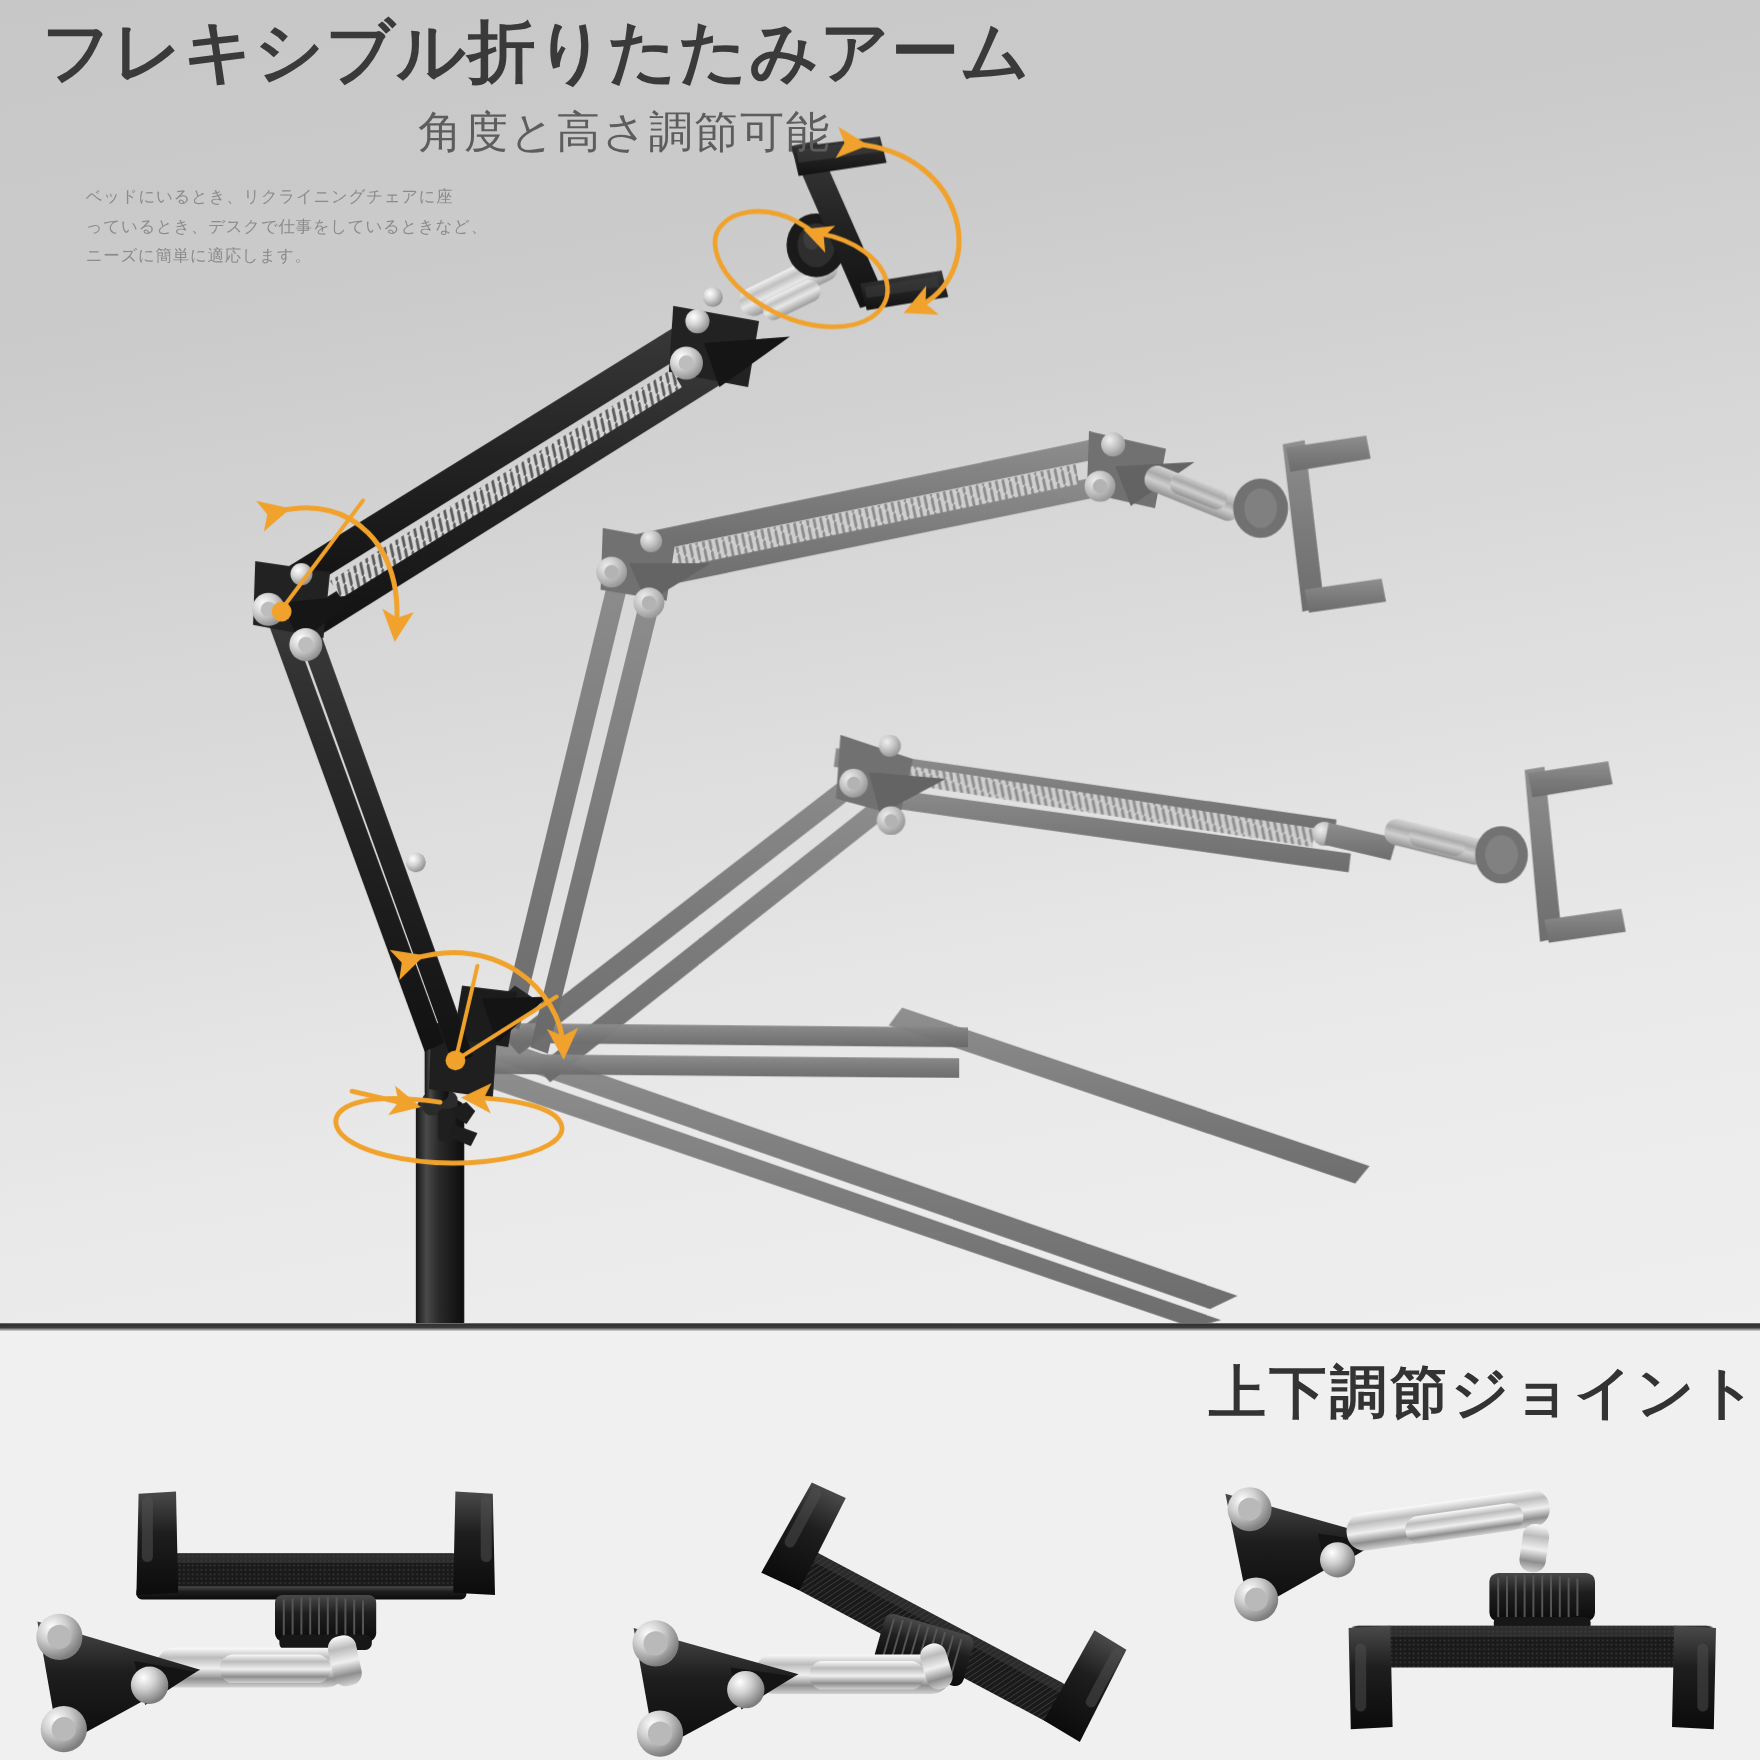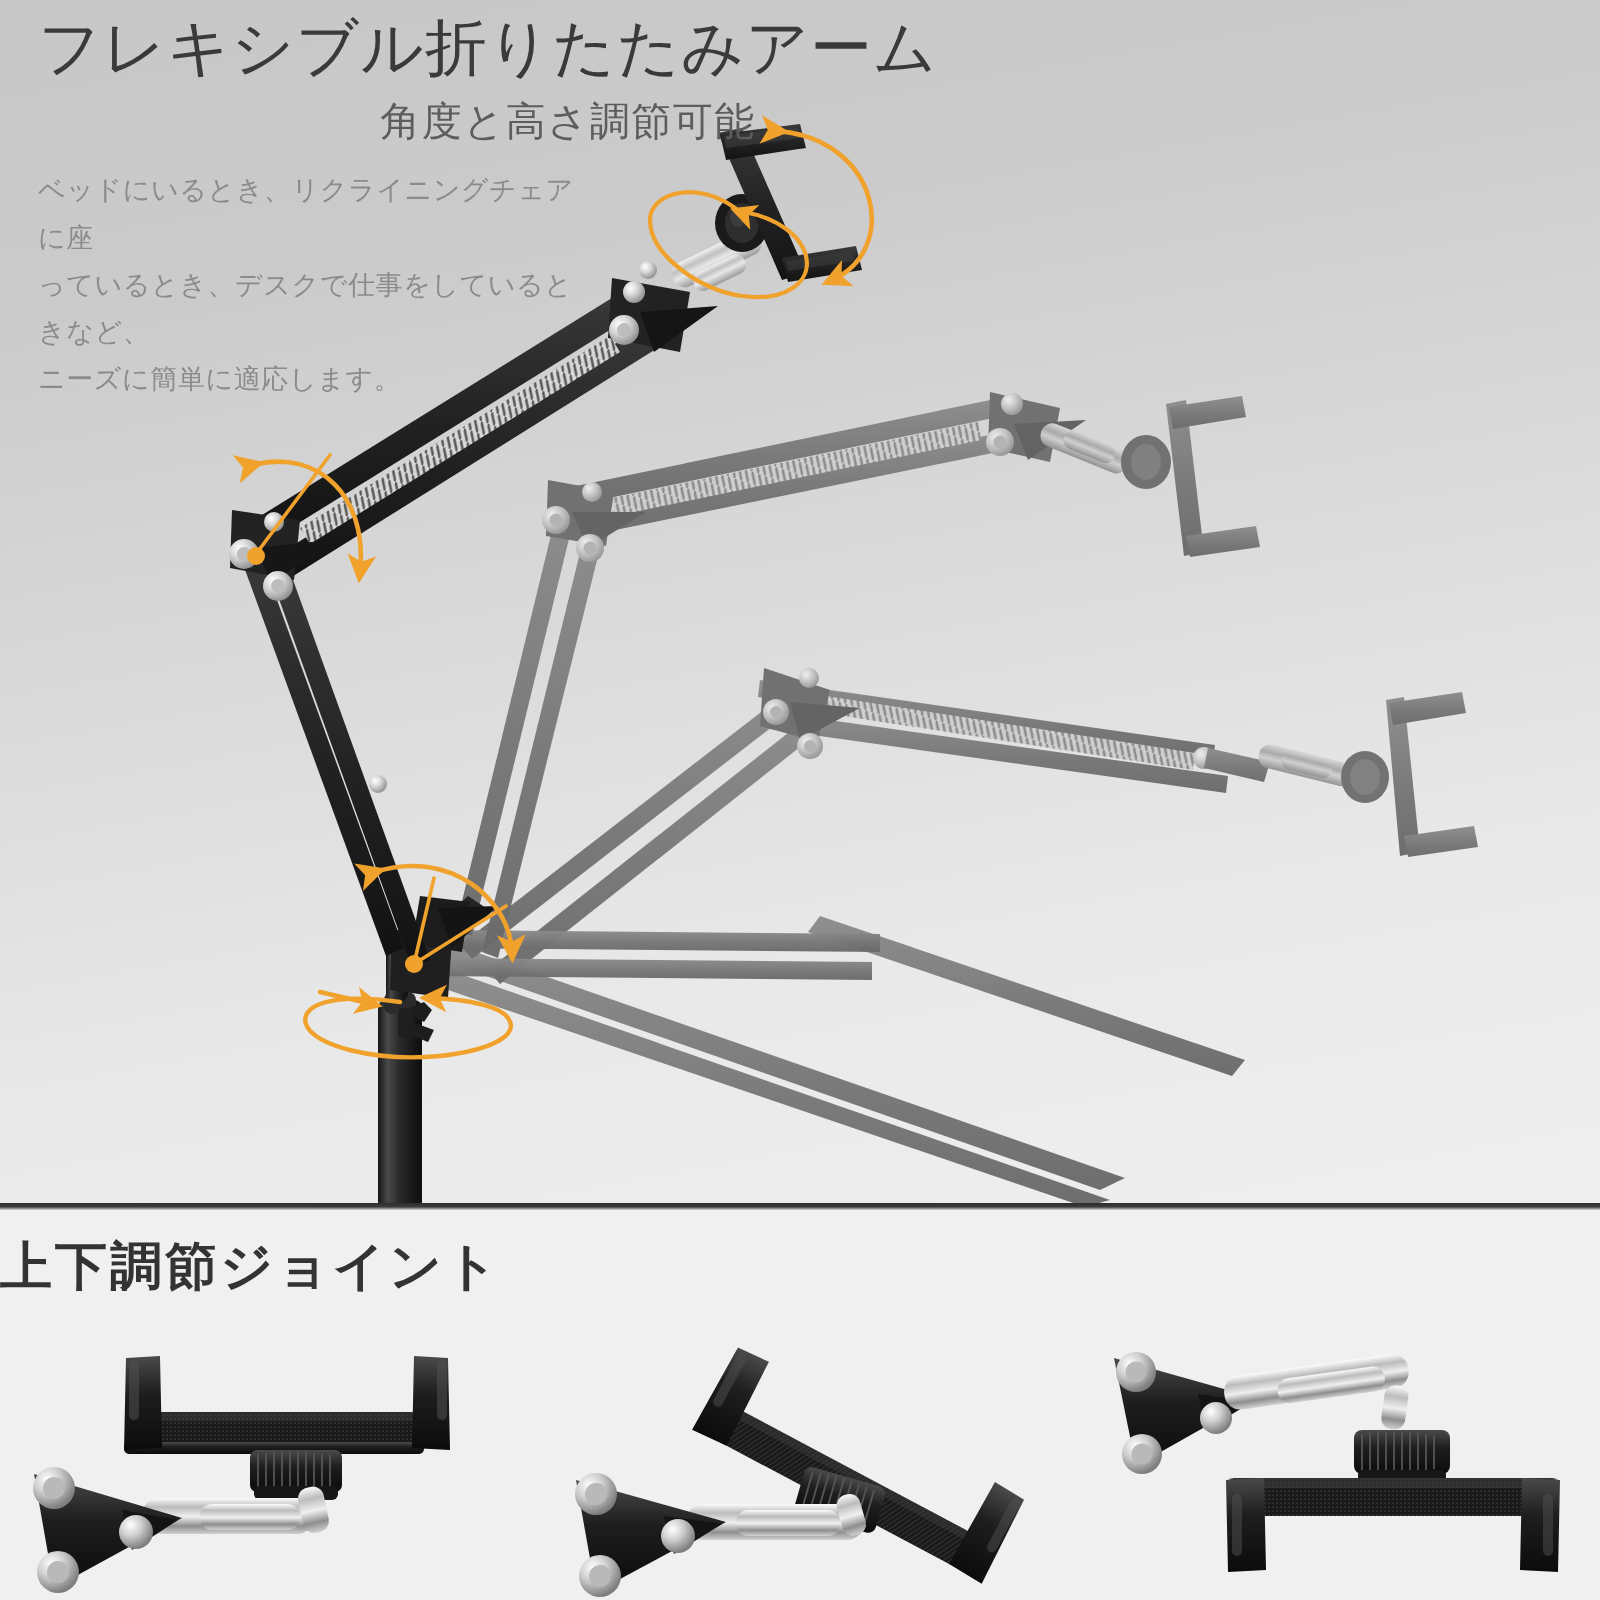--- a/index.html
+++ b/index.html
@@ -19,61 +19,62 @@
   #top-section{
     position:absolute;left:0;top:0;width:1600px;height:1207px;
     background:linear-gradient(170deg,#c7c7c7 0%,#cbcbcb 22%,#dcdcdc 52%,#e9e9e9 75%,#efefef 100%);
     overflow:hidden;
   }
   #headline-block{
     position:absolute;left:38px;top:12px;width:1060px;
   }
   #main-title{
     font-size:62px;
-    font-weight:400;
+    font-weight:700;
     letter-spacing:1px;
     color:#3a3a3a;
     line-height:1.15;
     white-space:nowrap;
   }
   #subtitle{
     margin-top:14px;
     font-size:40px;
     font-weight:400;
     color:#5d5d5d;
     letter-spacing:1.5px;
     line-height:1.2;
     text-align:center;
   }
   #body-copy{
     margin-top:22px;
-    font-size:27px;
+    font-size:15px;
     font-weight:400;
     color:#8b8b8b;
     line-height:1.75;
     letter-spacing:0.6px;
     width:560px;
+    margin-left:40px;
   }
   #body-copy p{margin:0;}
 
   
   #divider{
     position:absolute;left:0;top:1203px;width:1600px;height:7px;
     background:linear-gradient(180deg,#2e2e2e 0%,#3c3c3c 55%,#d8d8d8 100%);
   }
 
   
   #bottom-section{
     position:absolute;left:0;top:1210px;width:1600px;height:390px;
     background:#f0f0f0;
     overflow:hidden;
   }
   #bottom-heading{
     position:absolute;left:0;top:22px;width:1600px;
-    text-align:left;
+    text-align:right;
     font-size:52px;
     font-weight:700;
     color:#333333;
     letter-spacing:3px;
   }
   .photo-slot{
     position:absolute;top:112px;height:278px;
   }
   #photo-left{left:10px;width:520px;}
   #photo-mid{left:540px;width:510px;}

